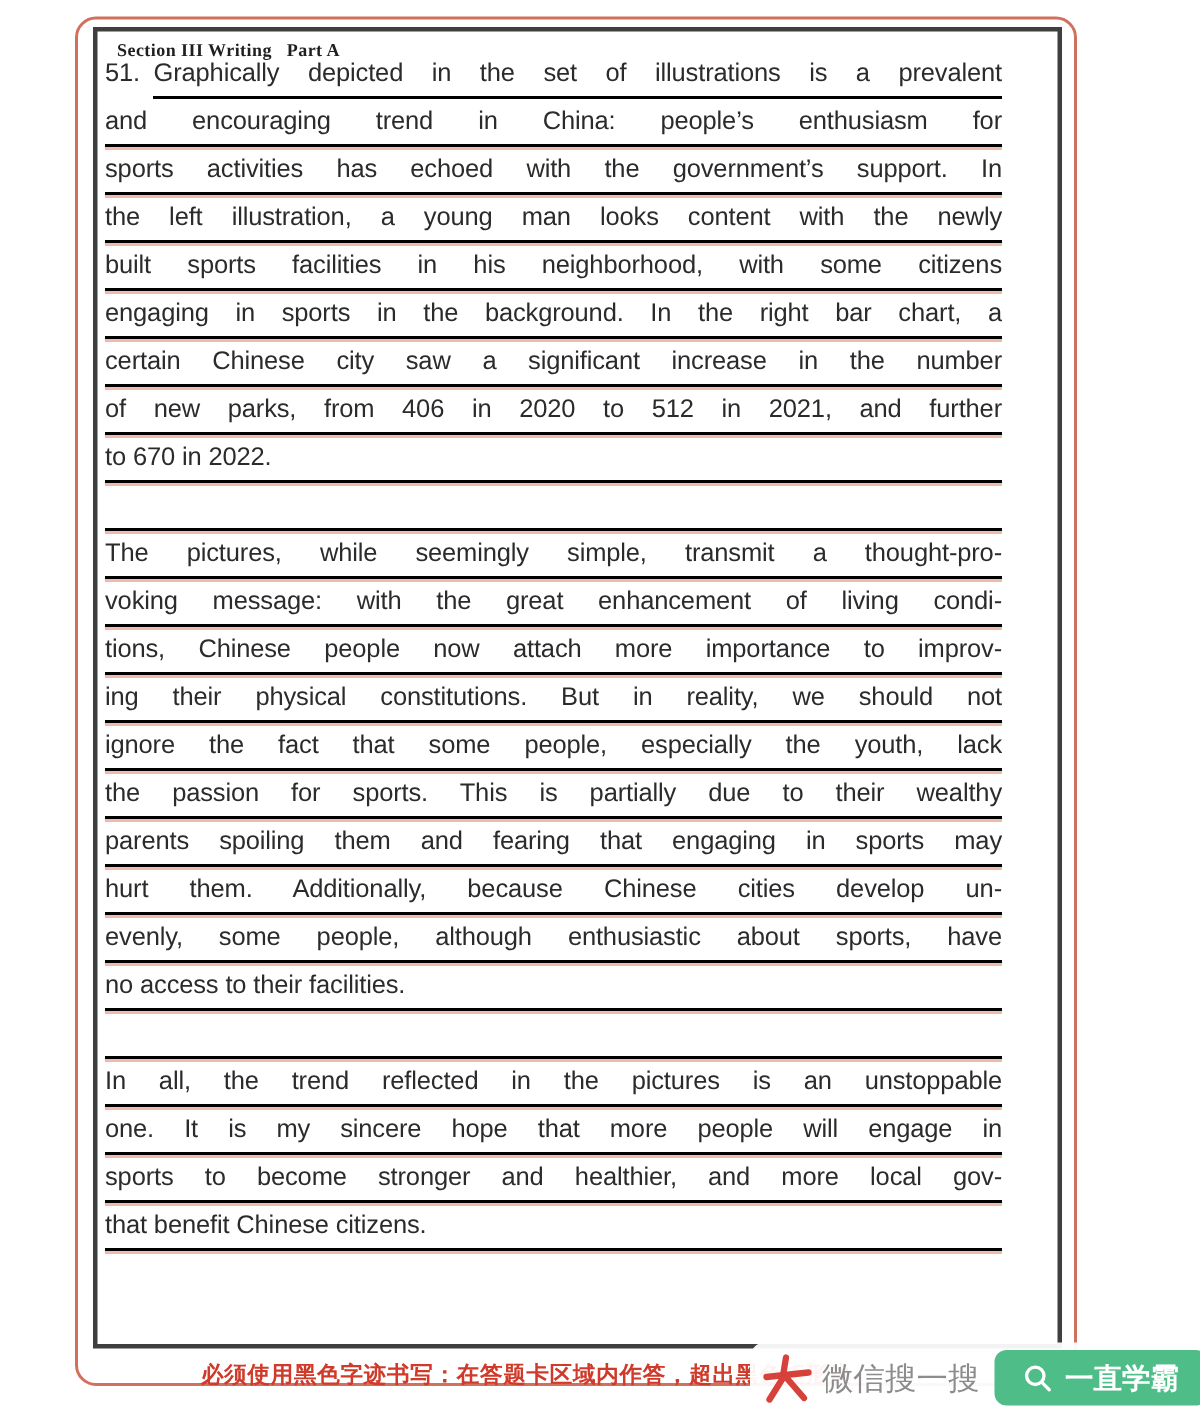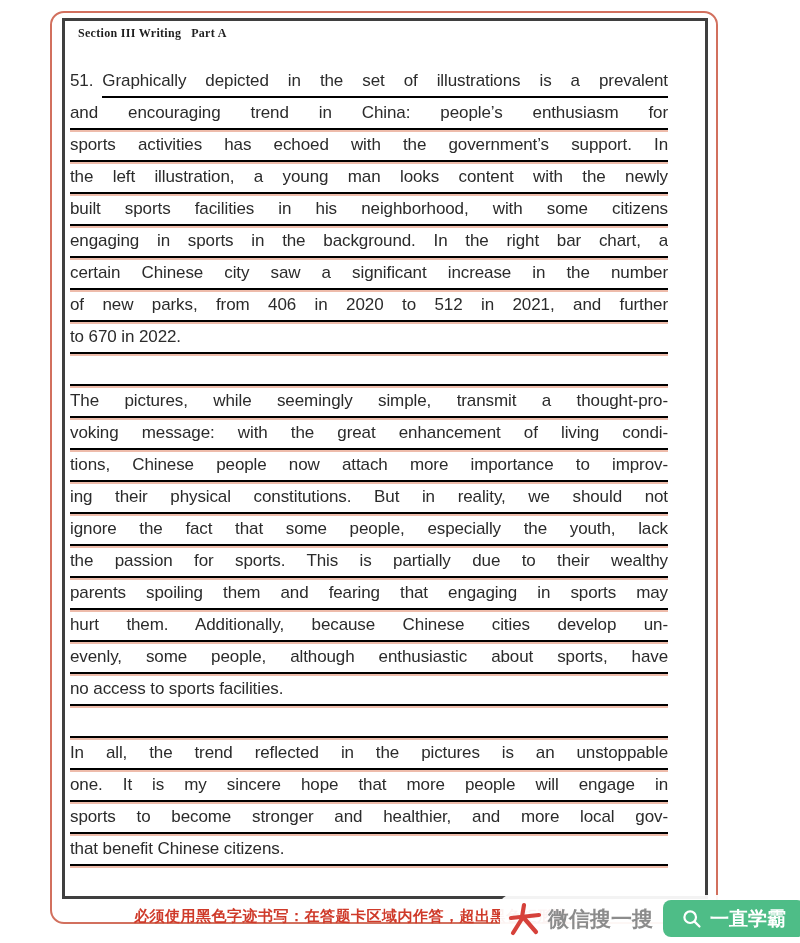--- a/index.html
+++ b/index.html
@@ -13,21 +13,21 @@
   }
   .dark-box {
     position:absolute; left:62px; top:18px; width:646px; height:881px;
     border:3px solid #3f3f3f; box-sizing:border-box; background:#fff;
   }
   .header-title {
     position:absolute; left:78px; top:26px;
     font-family:"Liberation Serif", serif; font-weight:bold; font-size:12px;
     color:#1f1f1f; white-space:pre; letter-spacing:0.3px;
   }
-  .essay { position:absolute; left:70px; top:66px; width:598px; }
+  .essay { position:absolute; left:70px; top:34px; width:598px; }
   .line {
     box-sizing:border-box; height:32px; line-height:30px;
     font-size:17px; color:#2b2b2b; overflow:hidden; letter-spacing:-0.1px;
   }
   .rule { border-bottom:2px solid #000000; box-shadow:0 2px 0 #eebcab; }
   .j { text-align:justify; text-align-last:justify; }
   .e { text-align:left; }
   .first { display:flex; }
   .first .prefix { padding-right:9px; flex:0 0 auto; }
   .first .rest { flex:1 1 auto; box-sizing:border-box; }
@@ -35,21 +35,21 @@
     position:absolute; left:134px; top:907px; z-index:1;
     font-size:15px; font-weight:bold; color:#cf3a2a; white-space:nowrap;
     letter-spacing:0.5px;
   }
   .watermark-card {
     position:absolute; left:500px; top:895px; width:296px; height:47px;
     background:rgba(255,255,255,0.94); border-radius:10px; z-index:3;
     display:flex; align-items:center; box-sizing:border-box; padding-left:8px;
   }
   .brand-logo { width:34px; height:38px; flex:0 0 auto; }
-  .search-label { font-size:21px; color:#8c8c8c; margin:0 10px 0 6px; white-space:nowrap;font-weight:bold; }
+  .search-label { font-size:21px; color:#8c8c8c; margin:0 10px 0 6px; white-space:nowrap; }
   .search-badge {
     width:142px; height:37px; background:#4ebd87; border-radius:8px;
     display:flex; align-items:center; justify-content:center; gap:8px;
     color:#ffffff; font-size:19px; font-weight:600; flex:0 0 auto; white-space:nowrap;
   }
   .magnifier { width:20px; height:20px; flex:0 0 auto; }
 </style>
 </head>
 <body>
 
@@ -74,21 +74,21 @@
   <div class="line rule e"></div>
   <div class="line rule j">The pictures, while seemingly simple, transmit a thought-pro-</div>
   <div class="line rule j">voking message: with the great enhancement of living condi-</div>
   <div class="line rule j">tions, Chinese people now attach more importance to improv-</div>
   <div class="line rule j">ing their physical constitutions. But in reality, we should not</div>
   <div class="line rule j">ignore the fact that some people, especially the youth, lack</div>
   <div class="line rule j">the passion for sports. This is partially due to their wealthy</div>
   <div class="line rule j">parents spoiling them and fearing that engaging in sports may</div>
   <div class="line rule j">hurt them. Additionally, because Chinese cities develop un-</div>
   <div class="line rule j">evenly, some people, although enthusiastic about sports, have</div>
-  <div class="line rule e">no access to sports facilities.</div>
+  <div class="line rule e">no access to their facilities.</div>
   <div class="line rule e"></div>
   <div class="line rule j">In all, the trend reflected in the pictures is an unstoppable</div>
   <div class="line rule j">one. It is my sincere hope that more people will engage in</div>
   <div class="line rule j">sports to become stronger and healthier, and more local gov-</div>
   <div class="line rule e">that benefit Chinese citizens.</div>
 </div>
 
 <div class="footer-notice">必须使用黑色字迹书写：在答题卡区域内作答，超出黑色矩形边</div>
 
 <div class="watermark-card">

